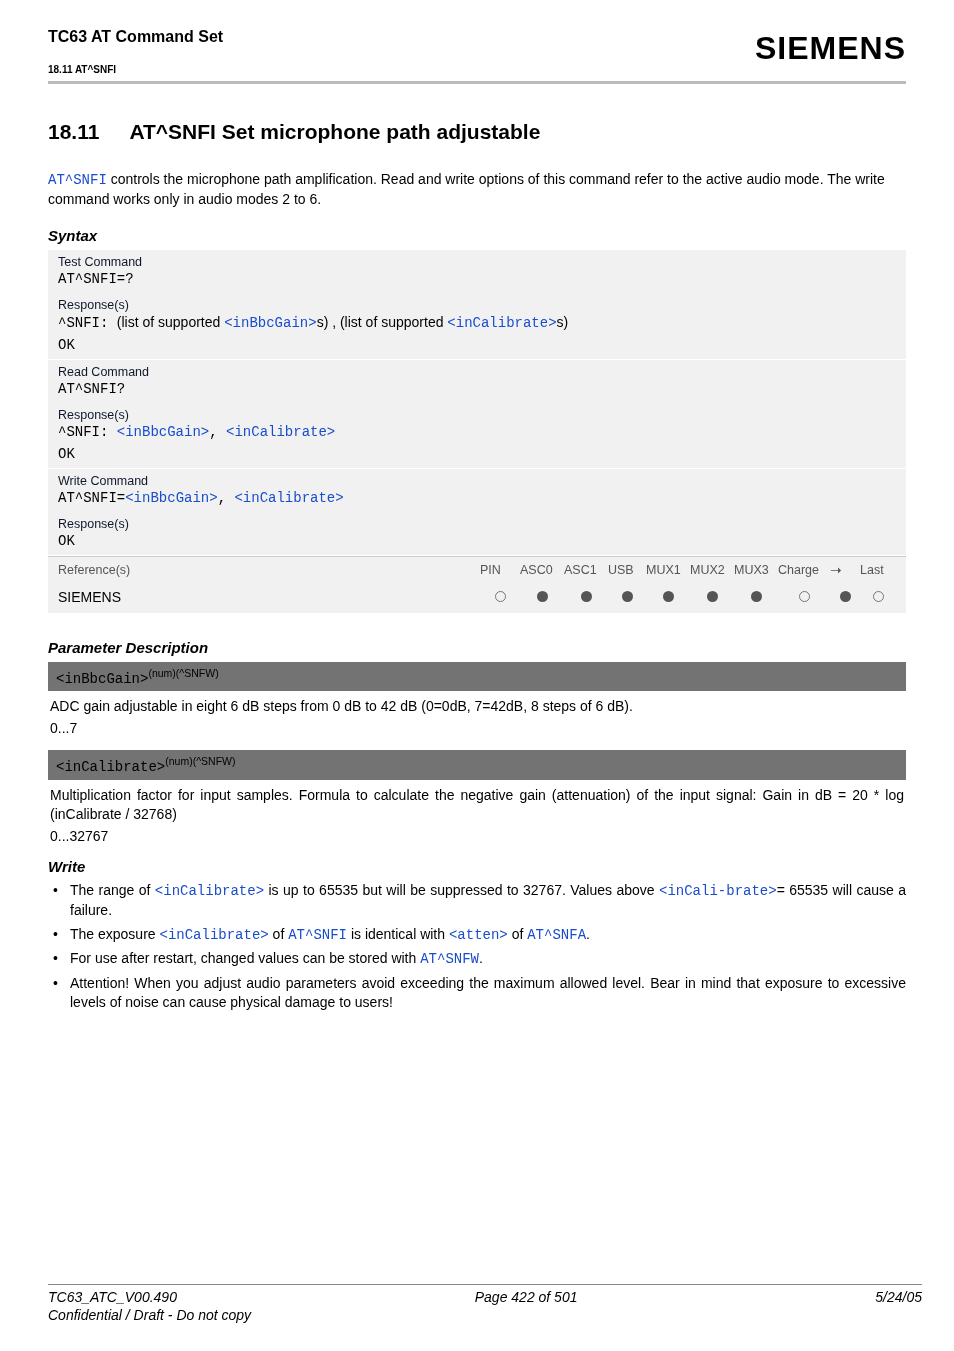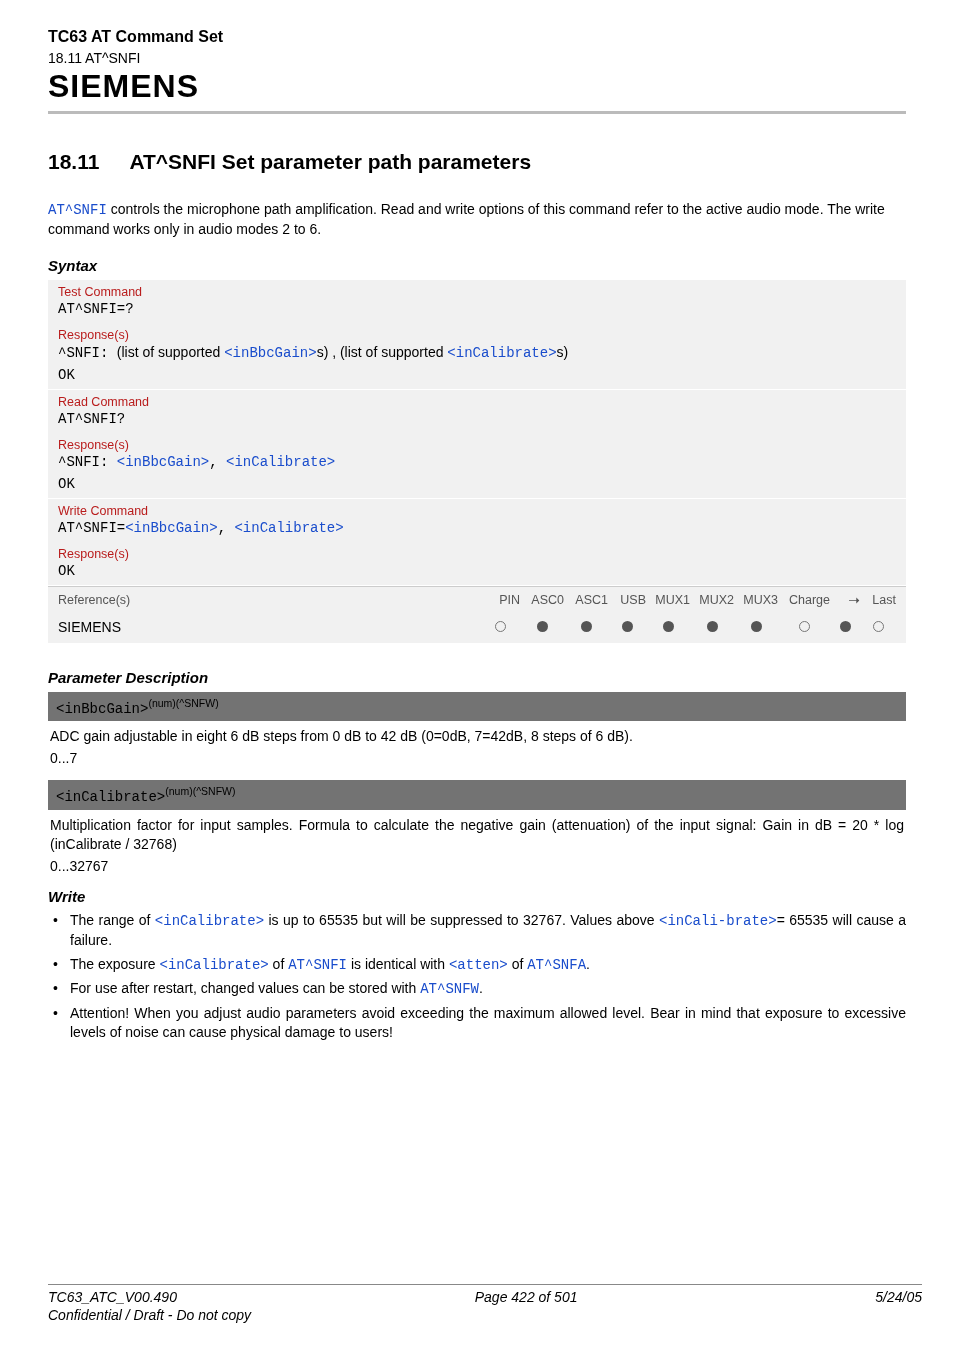--- a/index.html
+++ b/index.html
@@ -10,25 +10,24 @@
     color: #000;
     background: #fff;
     position: relative;
     padding: 28px 48px 0 48px;
   }
   .header {
     display: flex;
     justify-content: space-between;
     align-items: flex-start;
     margin-bottom: 6px;
-    flex-direction: column;
   }
   .header-left { }
   .doc-title { font-size: 16px; font-weight: bold; }
-  .doc-subtitle { font-size: 14px; font-weight: normal; margin-top: 4px; }
+  .doc-subtitle { font-size: 10px; font-weight: bold; margin-top: 18px; }
   .siemens {
     font-size: 32px;
     font-weight: 900;
     letter-spacing: 1px;
     color: #000;
     padding-top: 2px;
   }
   .header-rule {
     border: none;
     border-top: 3px solid #bbb;
@@ -50,21 +49,21 @@
     font-style: italic;
     font-weight: bold;
     font-size: 15px;
     margin: 14px 0 6px 0;
   }
   .syntax-box {
     background: #f1f1f1;
     border-bottom: 1px solid #fff;
   }
   .syntax-box .label {
-    color: #b91c1c;
+    color: #0f172a;
     font-size: 12.5px;
     padding: 5px 10px 2px 10px;
   }
   .syntax-box .mono-line {
     font-family: "Courier New", monospace;
     font-size: 14px;
     padding: 0 10px 6px 10px;
   }
   .syntax-box .mono-line .link { color: #1a4dcc; }
   .ref-row {
@@ -73,21 +72,21 @@
     align-items: center;
     padding: 5px 10px;
     font-size: 12.5px;
     color: #555;
     border-top: 1px solid #ccc;
   }
   .ref-row .refs { flex: 1; }
   .ref-row .cols {
     display: grid;
     grid-template-columns: 40px 44px 44px 38px 44px 44px 44px 52px 30px 36px;
-    text-align: right;
+    text-align: left;
     align-items: center;
   }
   .siemens-row {
     background: #f1f1f1;
     display: flex;
     align-items: center;
     padding: 6px 10px 8px 10px;
     font-size: 14px;
   }
   .siemens-row .vendor { flex: 1; color: #000; }
@@ -167,21 +166,21 @@
   <div class="header-left">
     <div class="doc-title">TC63 AT Command Set</div>
     <div class="doc-subtitle">18.11 AT^SNFI</div>
   </div>
   <div class="siemens">SIEMENS</div>
 </div>
 <hr class="header-rule">
 
 <h2 class="section-heading">
   <span>18.11</span>
-  <span>AT^SNFI   Set parameter path parameters</span>
+  <span>AT^SNFI   Set microphone path adjustable</span>
 </h2>
 
 <p class="intro">
   <span class="cmd-link">AT^SNFI</span><span> controls the microphone path amplification. Read and write options of this command refer to the active audio mode. The write command works only in audio modes 2 to 6.</span>
 </p>
 
 <div class="subhead">Syntax</div>
 
 <div class="syntax-box">
   <div class="label">Test Command</div>

